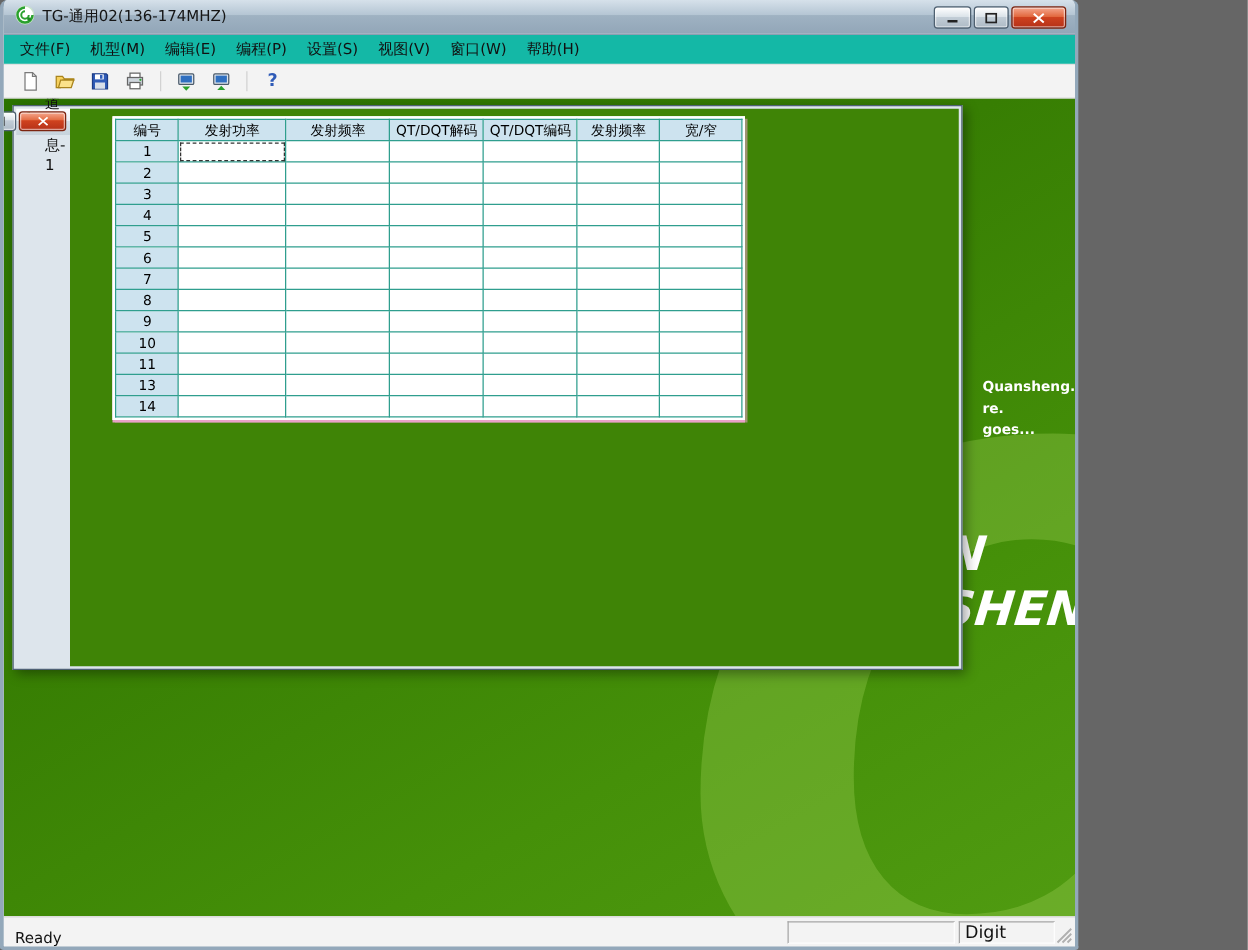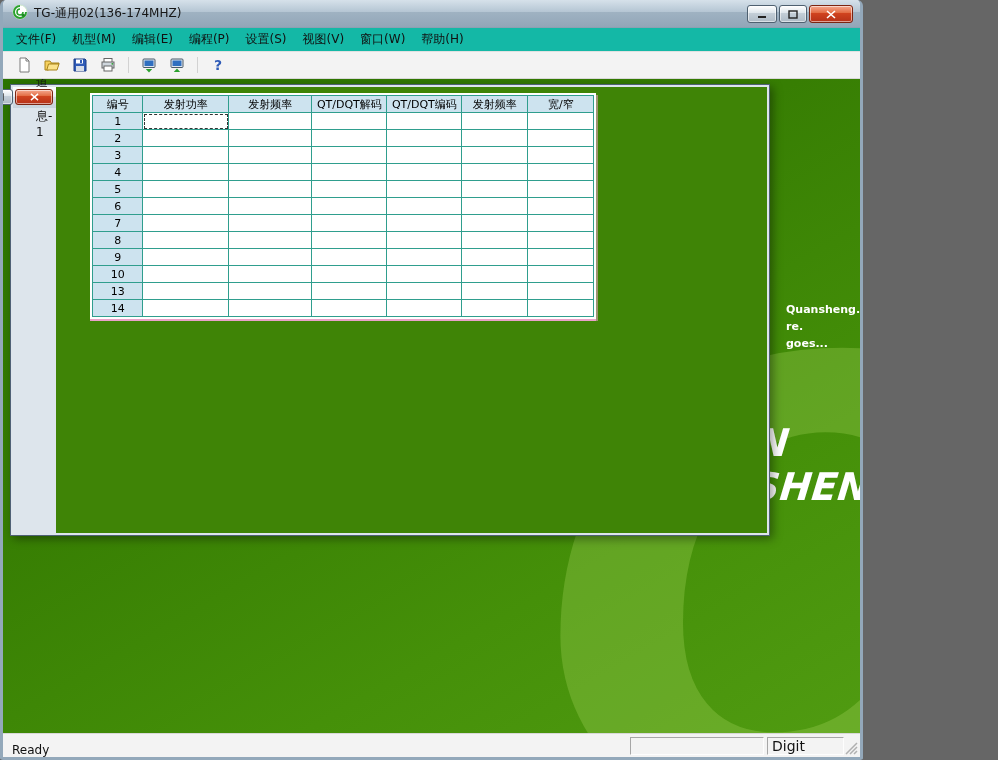--- a/index.html
+++ b/index.html
@@ -370,20 +370,29 @@
                   <tr>
                     <td class="num">10</td>
                     <td class="cell"></td>
                     <td class="cell"></td>
                     <td class="cell"></td>
                     <td class="cell"></td>
                     <td class="cell"></td>
                     <td class="cell"></td>
                   </tr>
                   <tr>
+                    <td class="num">11</td>
+                    <td class="cell"></td>
+                    <td class="cell"></td>
+                    <td class="cell"></td>
+                    <td class="cell"></td>
+                    <td class="cell"></td>
+                    <td class="cell"></td>
+                  </tr>
+                  <tr>
                     <td class="num">13</td>
                     <td class="cell"></td>
                     <td class="cell"></td>
                     <td class="cell"></td>
                     <td class="cell"></td>
                     <td class="cell"></td>
                     <td class="cell"></td>
                   </tr>
                   <tr>
                     <td class="num">14</td>

